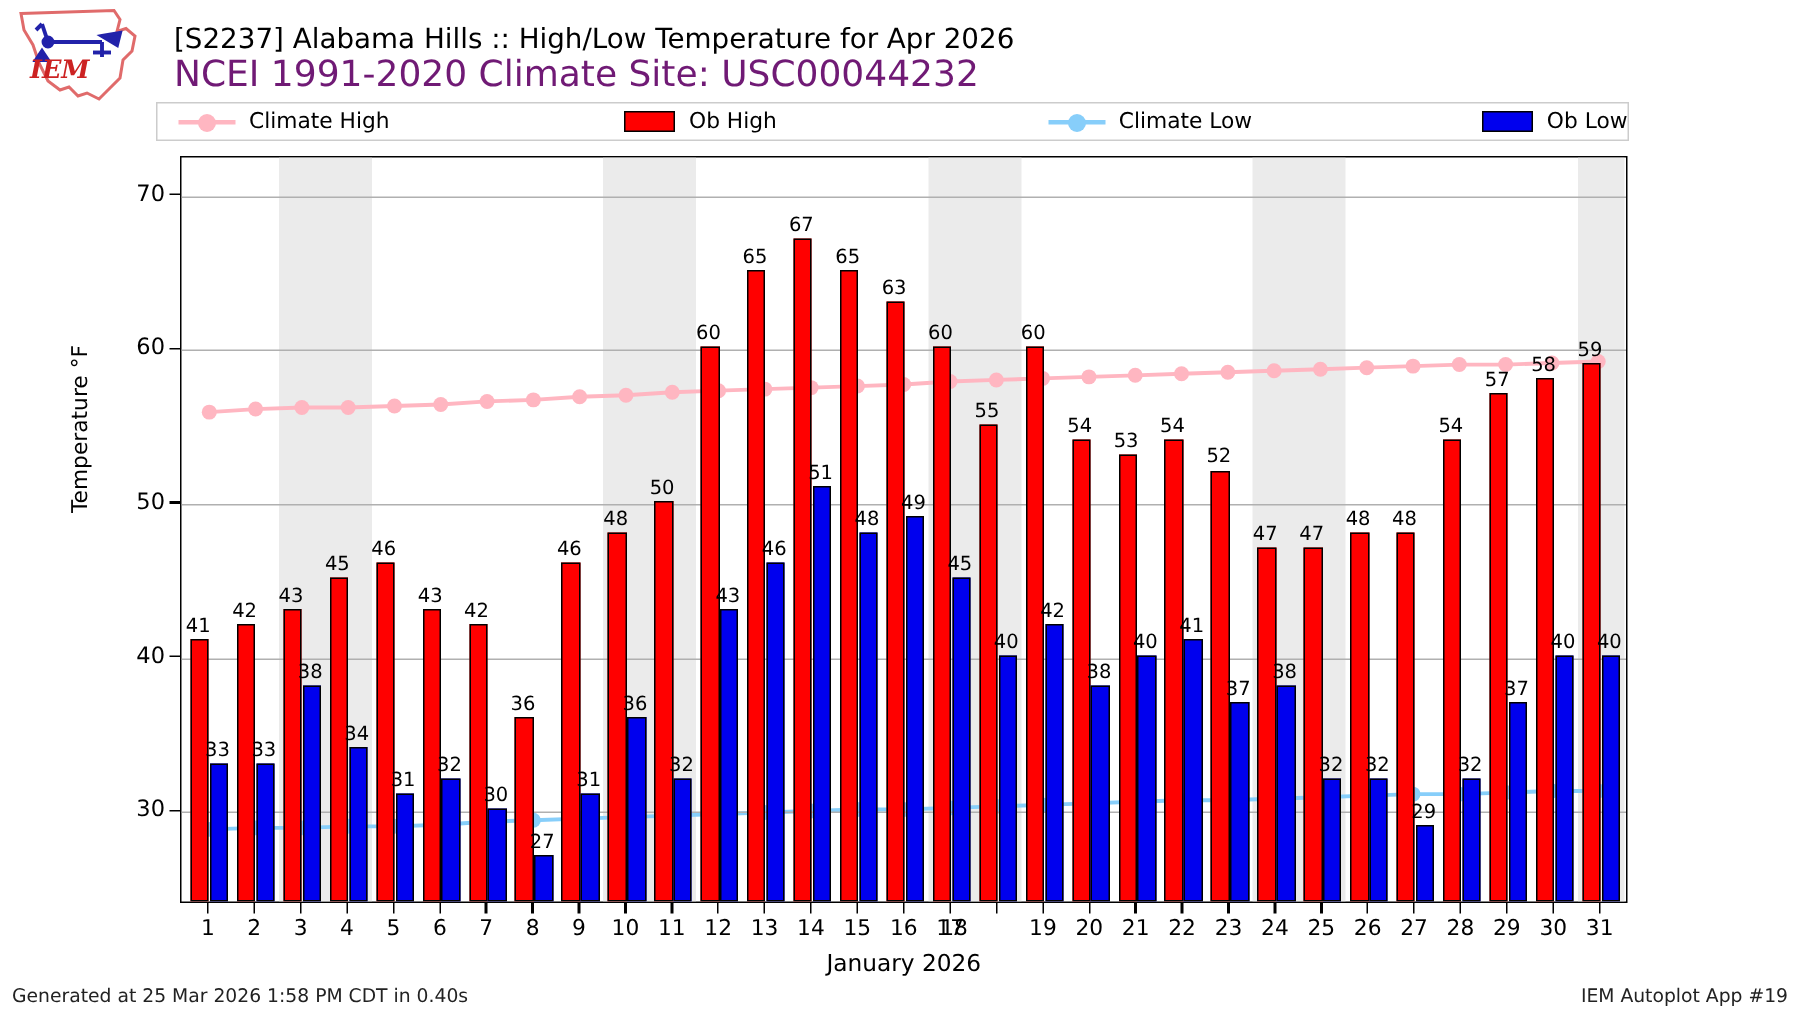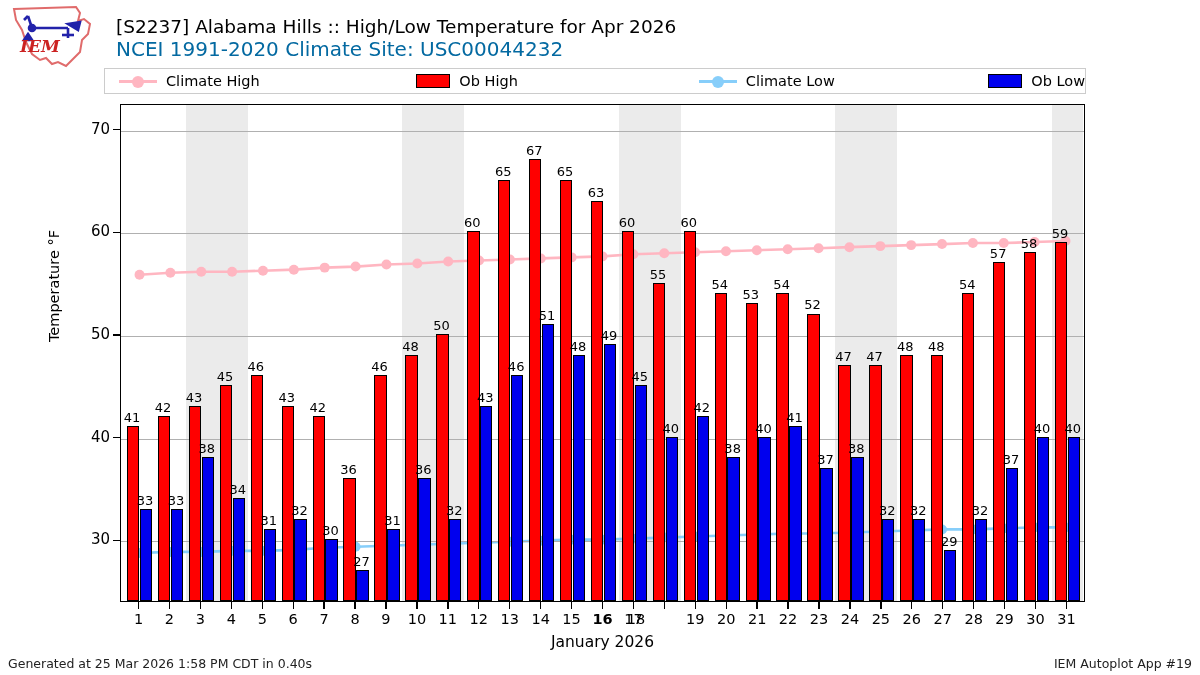--- a/index.html
+++ b/index.html
@@ -11,21 +11,21 @@
     overflow: hidden;
   }
   #root { position: relative; width: 1200px; height: 675px; background: #fff; }
 
   
   #logo { position: absolute; left: 6px; top: 4px; width: 100px; height: 66px; }
 
   
   #title-block { position: absolute; left: 116px; top: 16px; width: 900px; }
   #title-main { font-size: 18.5px; color: #000; line-height: 22px; white-space: nowrap; }
-  #title-sub  { font-size: 20px; color: #0369a1; line-height: 22px; white-space: nowrap; }
+  #title-sub  { font-size: 24px; color: #701a75; line-height: 22px; white-space: nowrap; }
 
   
   #legend {
     position: absolute; left: 104px; top: 68px;
     width: 982px; height: 26px;
     border: 1px solid #cccccc; background: #ffffff;
     display: flex; align-items: center;
   }
   .legend-item { display: flex; align-items: center; height: 100%; }
   .legend-item.li0 { margin-left: 14px; width: 300px; }
@@ -374,21 +374,21 @@
     <div class="xtick" style="left: 447.853px;">11</div>
     <div class="xtick-mark" style="left: 478.082px;"></div>
     <div class="xtick" style="left: 478.782px;">12</div>
     <div class="xtick-mark" style="left: 509.012px;"></div>
     <div class="xtick" style="left: 509.712px;">13</div>
     <div class="xtick-mark" style="left: 539.941px;"></div>
     <div class="xtick" style="left: 540.641px;">14</div>
     <div class="xtick-mark" style="left: 570.871px;"></div>
     <div class="xtick" style="left: 571.571px;">15</div>
     <div class="xtick-mark" style="left: 601.8px;"></div>
-    <div class="xtick" style="left: 602.5px; font-weight: bold;">16</div>
+    <div class="xtick" style="left: 602.5px;">16</div>
     <div class="xtick-mark" style="left: 632.729px;"></div>
     <div class="xtick" style="left: 633.429px;">17</div>
     <div class="xtick-mark" style="left: 663.659px;"></div>
     <div class="xtick" style="left: 636px;">18</div>
     <div class="xtick-mark" style="left: 694.588px;"></div>
     <div class="xtick" style="left: 695.288px; text-align: right;">19</div>
     <div class="xtick-mark" style="left: 725.518px;"></div>
     <div class="xtick" style="left: 726.218px;">20</div>
     <div class="xtick-mark" style="left: 756.447px;"></div>
     <div class="xtick" style="left: 757.147px;">21</div>

